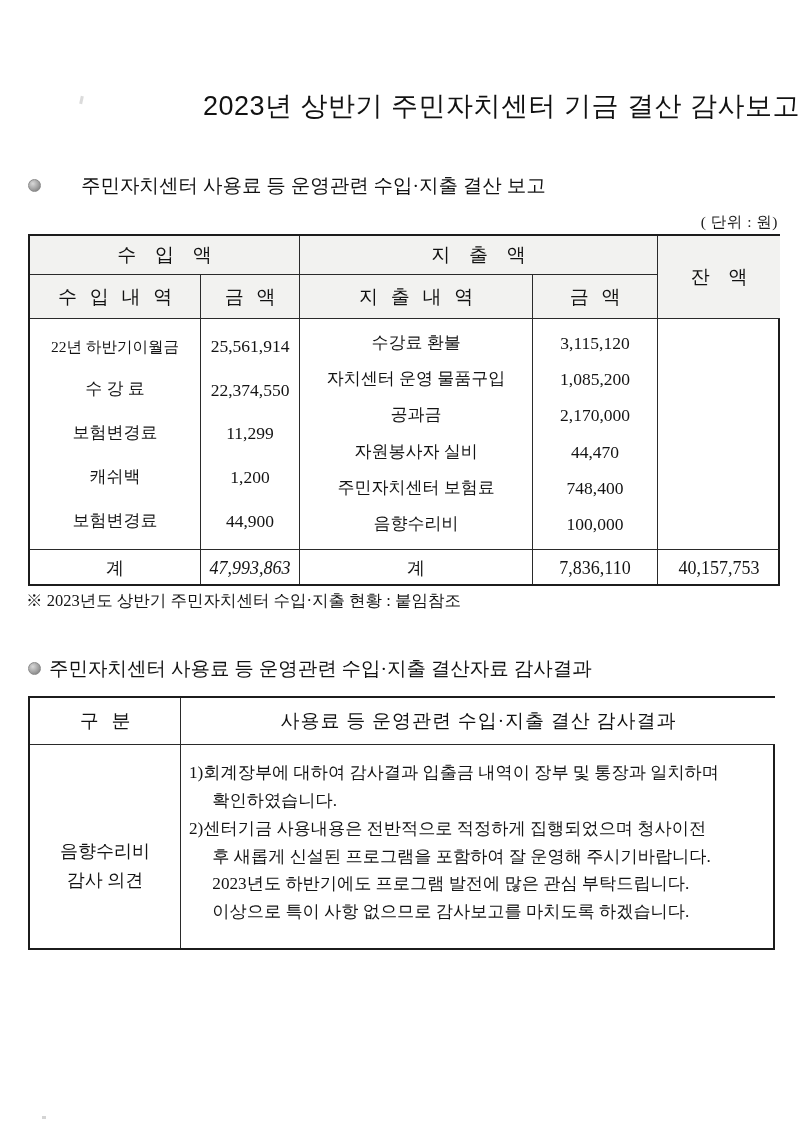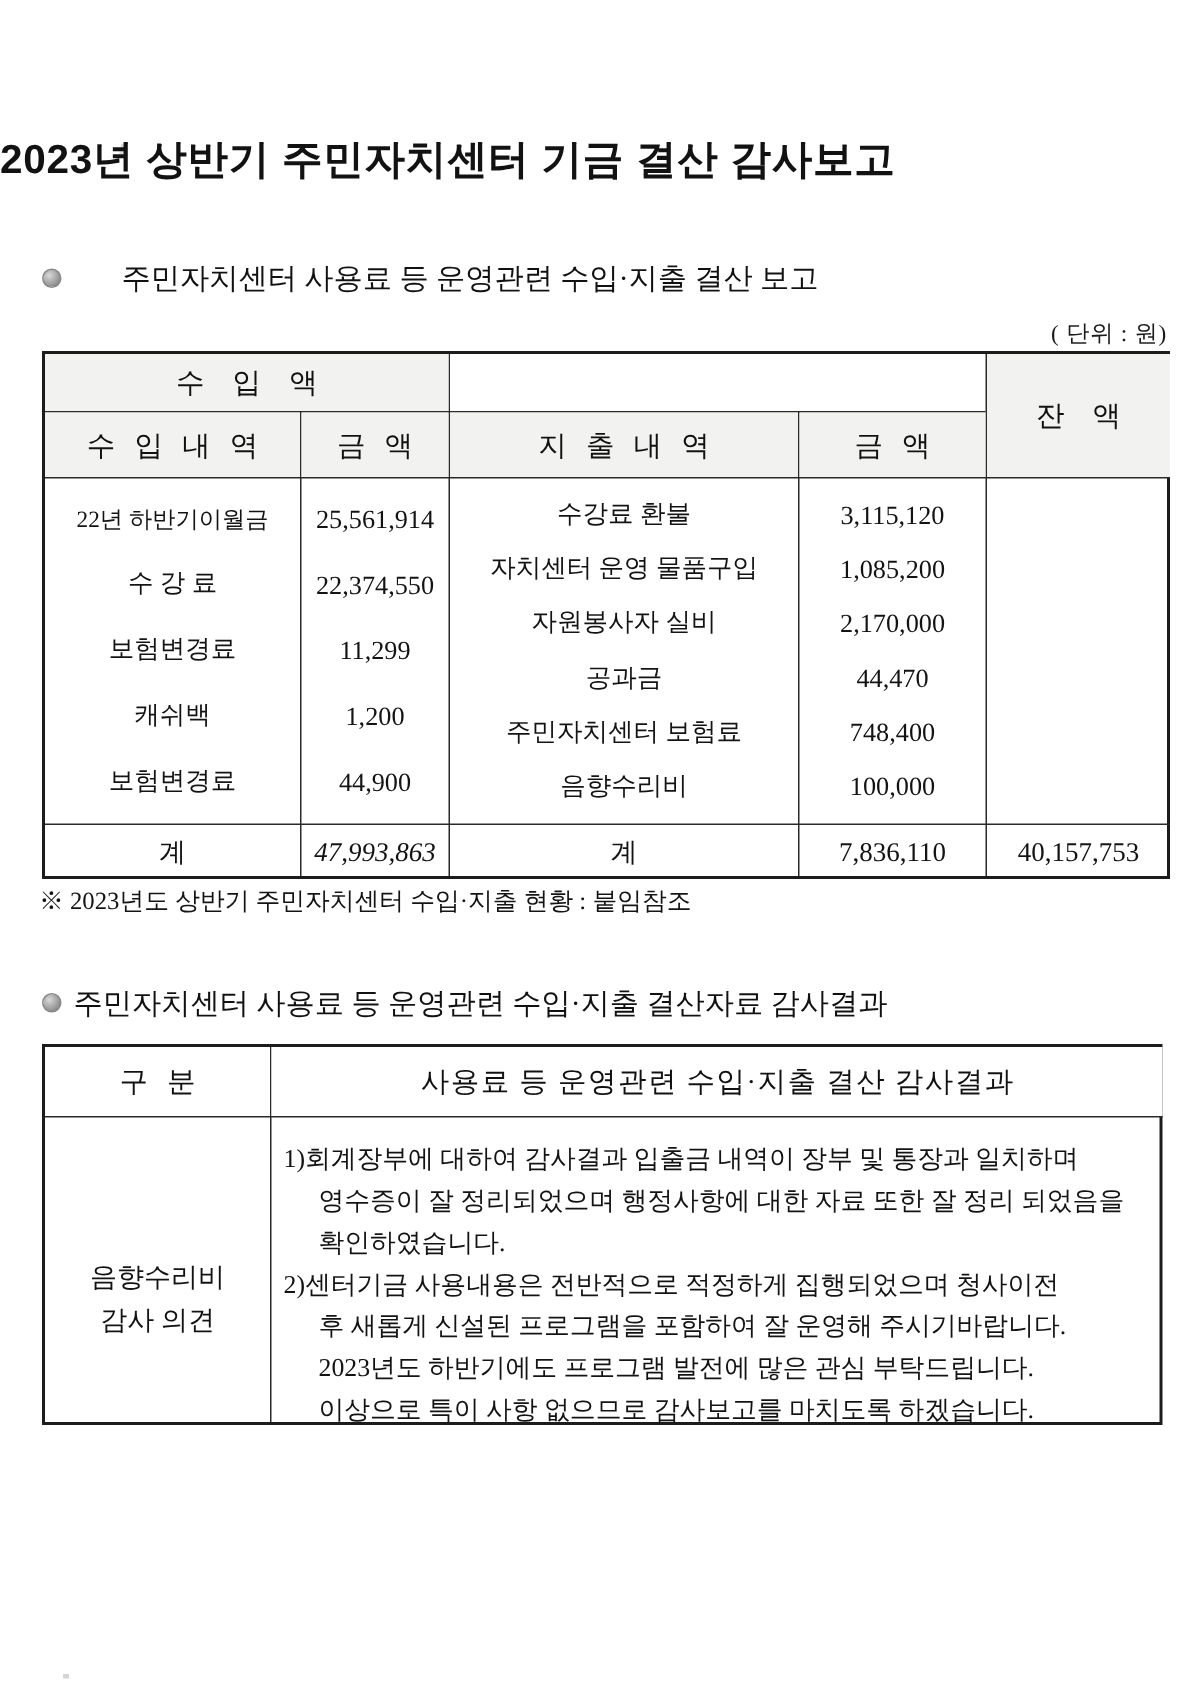--- a/index.html
+++ b/index.html
@@ -21,23 +21,23 @@
     height: 1131px;
     padding: 0;
   }
 
   
   .doc-title {
     position: absolute;
     left: 0;
     top: 88px;
     width: 800px;
-    text-align: left;
+    text-align: right;
     font-family: "Liberation Sans", "DejaVu Sans", sans-serif;
-    font-weight: bold;
+    font-weight: normal;
     font-size: 27px;
     letter-spacing: 0.5px;
     color: #121212;
     white-space: nowrap;
   }
 
   
   .section-head {
     position: absolute;
     display: flex;
@@ -257,20 +257,21 @@
 
     <div class="vrule" id="t1-v1"></div>
     <div class="vrule" id="t1-v2"></div>
     <div class="vrule" id="t1-v3"></div>
     <div class="vrule" id="t1-v4"></div>
     <div class="hrule" id="t1-h1"></div>
     <div class="hrule" id="t1-h2"></div>
     <div class="hrule" id="t1-h3"></div>
 
     <div class="hdr-cell" id="h-income">수 입 액</div>
+    <div class="hdr-cell" id="h-expense">지 출 액</div>
     <div class="hdr-cell" id="h-balance">잔  액</div>
 
     <div class="hdr-cell tight" id="h-income-desc">수 입 내 역</div>
     <div class="hdr-cell tight" id="h-income-amt">금  액</div>
     <div class="hdr-cell tight" id="h-expense-desc">지 출 내 역</div>
     <div class="hdr-cell tight" id="h-expense-amt">금  액</div>
 
     <div class="col" id="col-income-desc">
       <div class="cell-txt squeeze">22년 하반기이월금</div>
       <div class="cell-txt">수 강 료</div>
@@ -283,22 +284,22 @@
       <div class="cell-num">25,561,914</div>
       <div class="cell-num">22,374,550</div>
       <div class="cell-num">11,299</div>
       <div class="cell-num">1,200</div>
       <div class="cell-num">44,900</div>
     </div>
 
     <div class="col" id="col-expense-desc">
       <div class="cell-txt">수강료 환불</div>
       <div class="cell-txt">자치센터 운영 물품구입</div>
+      <div class="cell-txt">공과금</div>
       <div class="cell-txt">자원봉사자 실비</div>
-      <div class="cell-txt">공과금</div>
       <div class="cell-txt">주민자치센터 보험료</div>
       <div class="cell-txt">음향수리비</div>
     </div>
 
     <div class="col" id="col-expense-amt">
       <div class="cell-num">3,115,120</div>
       <div class="cell-num">1,085,200</div>
       <div class="cell-num">2,170,000</div>
       <div class="cell-num">44,470</div>
       <div class="cell-num">748,400</div>
@@ -329,21 +330,20 @@
     <div id="cell-category">
       <div>음향수리비</div>
       <div>감사 의견</div>
     </div>
 
     <div id="cell-opinion">
       <div class="op-item">
         <span class="op-marker">1)</span>
         <span class="op-lines">
           <div class="op-line">회계장부에 대하여 감사결과 입출금 내역이 장부 및 통장과 일치하며</div>
-          <div class="op-line indent">영수증이 잘 정리되었으며 행정사항에 대한 자료 또한 잘 정리 되었음을</div>
           <div class="op-line indent">확인하였습니다.</div>
         </span>
       </div>
       <div class="op-item">
         <span class="op-marker">2)</span>
         <span class="op-lines">
           <div class="op-line">센터기금 사용내용은 전반적으로 적정하게 집행되었으며 청사이전</div>
           <div class="op-line indent">후 새롭게 신설된 프로그램을 포함하여 잘 운영해 주시기바랍니다.</div>
           <div class="op-line indent">2023년도 하반기에도 프로그램 발전에 많은 관심 부탁드립니다.</div>
           <div class="op-line indent">이상으로 특이 사항 없으므로 감사보고를 마치도록 하겠습니다.</div>

